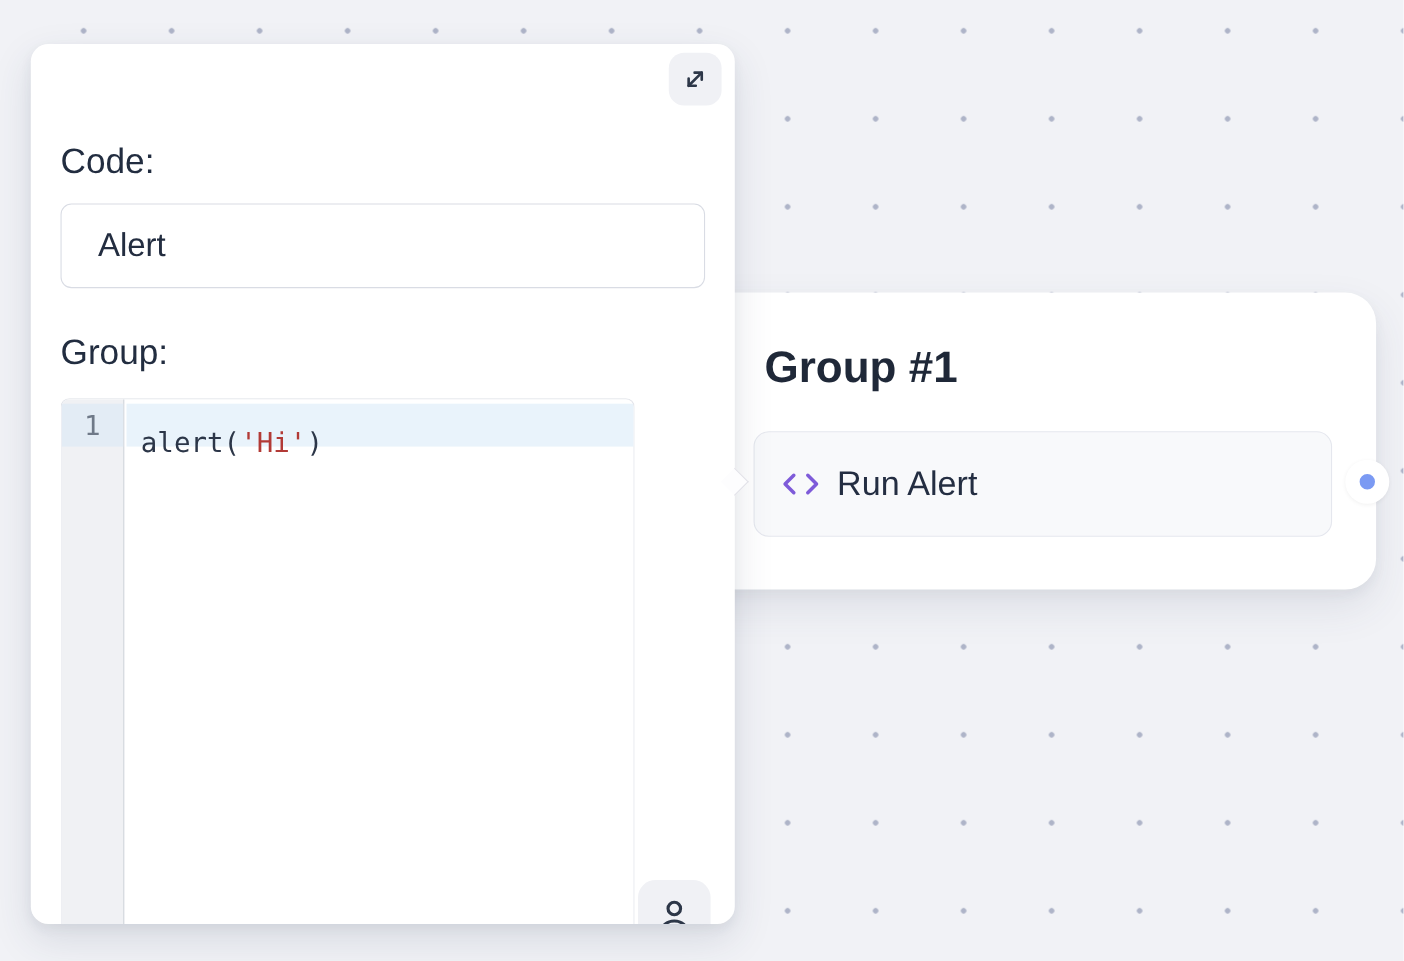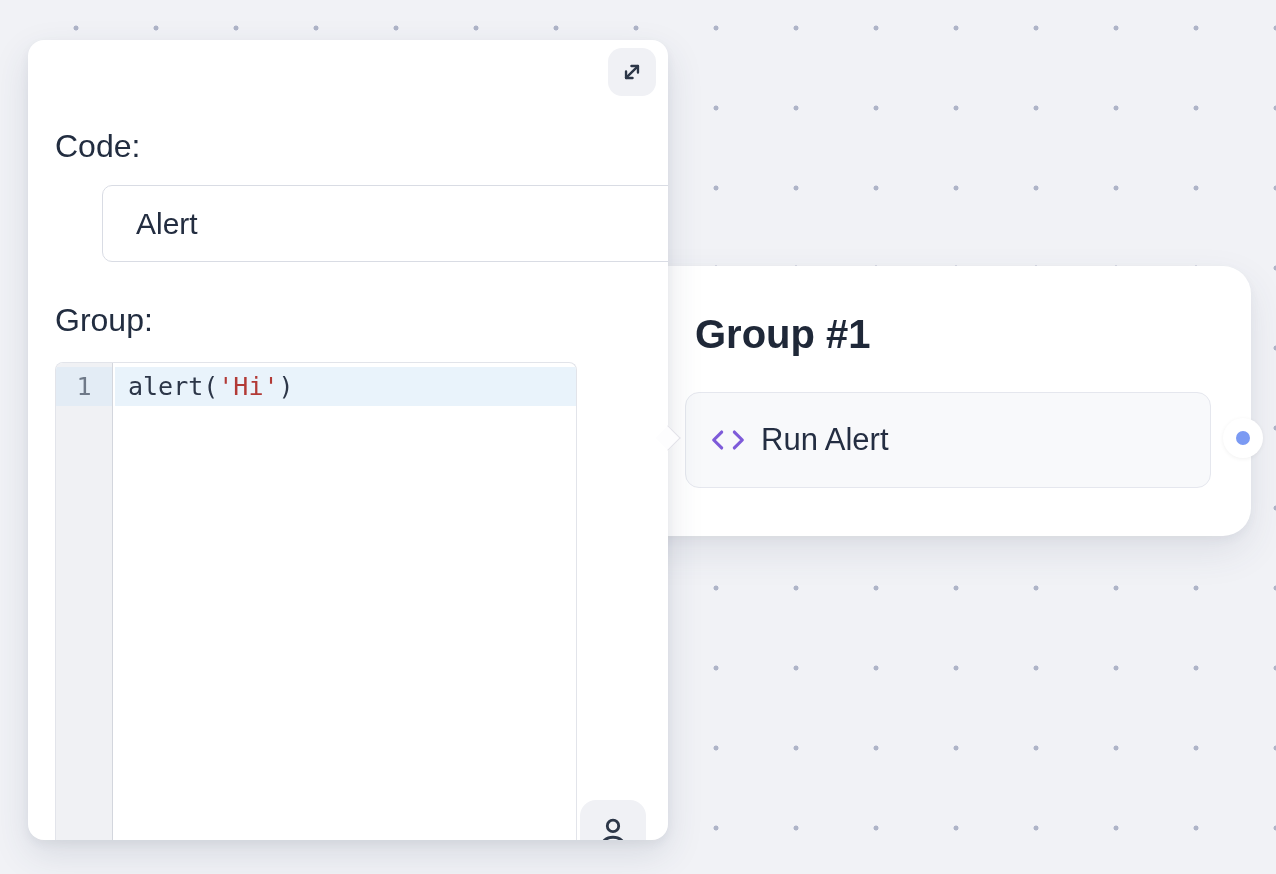--- a/index.html
+++ b/index.html
@@ -30,21 +30,20 @@
   .field-label {
     position:absolute; left:27px; font-size:32px; color:#222d40; line-height:1.3;
   }
   .lbl-name { top:86px; }
   .lbl-code { top:260px; }
   .name-input {
     position:absolute; left:27px; top:145px; width:586px; height:77px;
     border:1.5px solid #d9dce4; border-radius:10px; background:#fff;
     padding-left:33px; font-size:30px; color:#232d40; outline:none;
     font-family:"Liberation Sans", sans-serif;
-    margin-left:47px;
   }
 
   .editor {
     position:absolute; left:27px; top:322px; width:522px; height:478px;
     background:#ffffff; border:1px solid #e2e4ea; border-bottom:none;
     border-radius:8px 8px 0 0; overflow:hidden;
   }
   .gutter {
     position:absolute; left:0; top:0; bottom:0; width:57px;
     background:#f0f1f4; border-right:1.5px solid #d3d6dd;
@@ -56,21 +55,21 @@
   .line-number {
     display:block; text-align:center; line-height:39px;
     font-family:"DejaVu Sans Mono","Liberation Mono",monospace;
     font-size:25px; color:#6f7988;
   }
   .active-line {
     position:absolute; left:58.5px; right:0; top:4px; height:39px;
     background:#e9f3fb;
   }
   .code-line {
-    position:absolute; left:72px; top:4px; height:54px; line-height:39px;
+    position:absolute; left:72px; top:20px; height:54px; line-height:39px;
     font-family:"DejaVu Sans Mono","Liberation Mono",monospace;
     font-size:25px; white-space:pre;
   }
   .tok-default { color:#2c3648; }
   .tok-string  { color:#b23a36; }
 
   .person-btn {
     position:absolute; left:552px; top:760px; width:66px; height:64px;
     background:#f0f1f5; border-radius:16px; border:none; cursor:pointer;
     display:flex; align-items:flex-start; justify-content:center; padding-top:14px;

